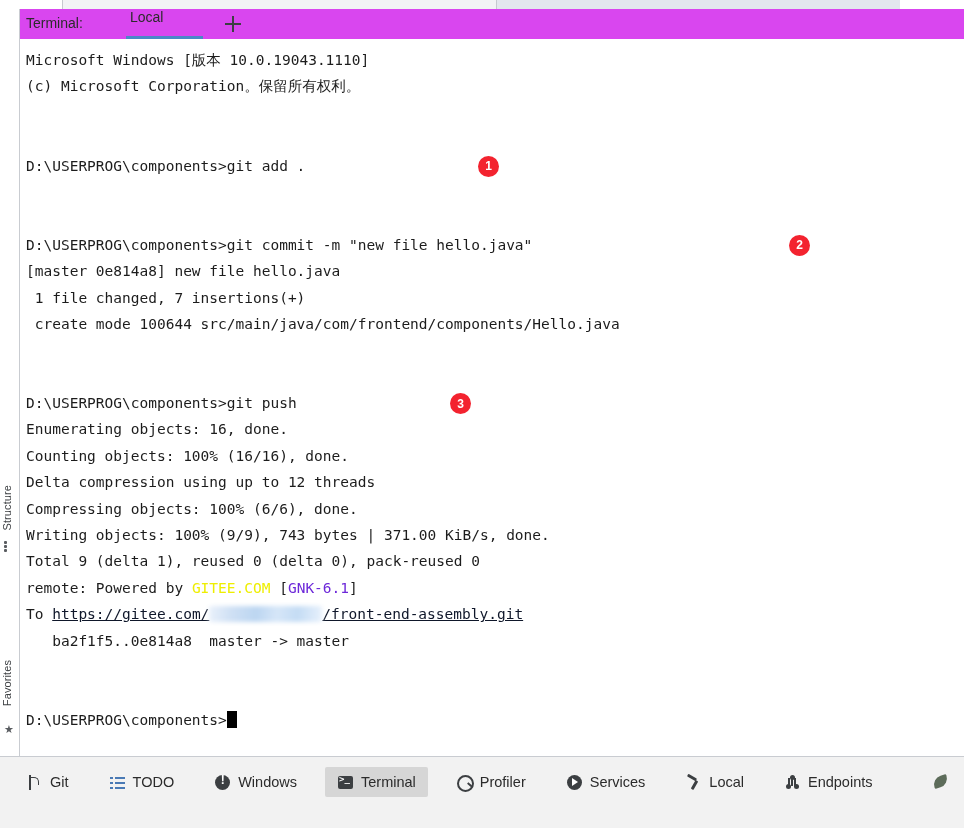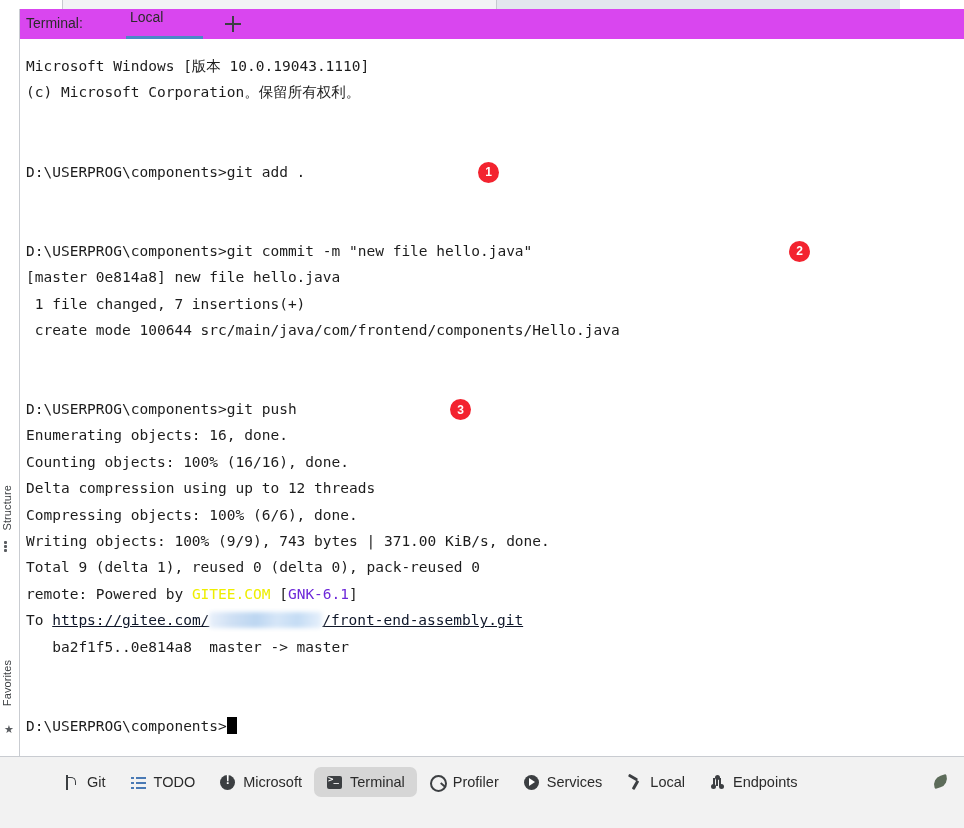--- a/index.html
+++ b/index.html
@@ -131,21 +131,21 @@
   
   .term {
     position: absolute; left: 21px; top: 39px;
     width: 943px; height: 717px;
     background: #ffffff;
     overflow: hidden;
     font-family: "DejaVu Sans Mono", "Liberation Mono", monospace;
     font-size: 14.5px;
     line-height: 26.4px;
     color: #1c1c1c;
-    padding: 14px 0 0 5px;
+    padding: 8px 0 0 5px;
     white-space: pre;
   }
   .term .line { position: relative; height: 26.4px; }
   .term .line span { white-space: pre; }
   .c-default { color: #1c1c1c; }
   .c-yellow  { color: #eeee00; }
   .c-magenta { color: #6d28d9; }
   .c-link    { color: #0f172a; text-decoration: underline; cursor: pointer; }
 
   
@@ -185,33 +185,32 @@
     position: absolute; left: 0; top: 756px;
     width: 964px; height: 72px;
     background: #f2f2f2;
     border-top: 1px solid #c9ccd1;
   }
   .sb-inner {
     position: absolute; left: 0; top: 8px;
     width: 891px; height: 34px;
     display: flex; align-items: center;
     padding-left: 14px;
-    gap: 0px;
-    margin-left: 37px;
+    gap: 16px;
   }
   .sb-item {
     display: flex; align-items: center; gap: 7px;
     height: 30px;
     padding: 0 12px;
     font-family: "Liberation Sans", sans-serif;
     font-size: 14.5px;
     color: #2b2b2b;
     white-space: nowrap;
   }
-  .sb-item.active { background: #d6d6d6; border-radius: 7px; }
+  .sb-item.active { background: #d6d6d6; border-radius: 2px; }
   .sb-ico { width: 17px; height: 17px; position: relative; flex: none; }
 
   
   .ico-git::before {
     content: ""; position: absolute; left: 3px; top: 1px;
     width: 1.8px; height: 15px; background: #3c3f42;
   }
   .ico-git::after {
     content: ""; position: absolute; left: 4px; top: 3px;
     width: 8px; height: 7px;
@@ -350,21 +349,21 @@
         <div class="sb-item">
           <span class="sb-ico ico-git"></span>
           <span>Git</span>
         </div>
         <div class="sb-item">
           <span class="sb-ico ico-todo"></span>
           <span>TODO</span>
         </div>
         <div class="sb-item">
           <span class="sb-ico ico-problems"></span>
-          <span>Microsoft</span>
+          <span>Windows</span>
         </div>
         <div class="sb-item active">
           <span class="sb-ico ico-terminal"></span>
           <span>Terminal</span>
         </div>
         <div class="sb-item">
           <span class="sb-ico ico-profiler"></span>
           <span>Profiler</span>
         </div>
         <div class="sb-item">

